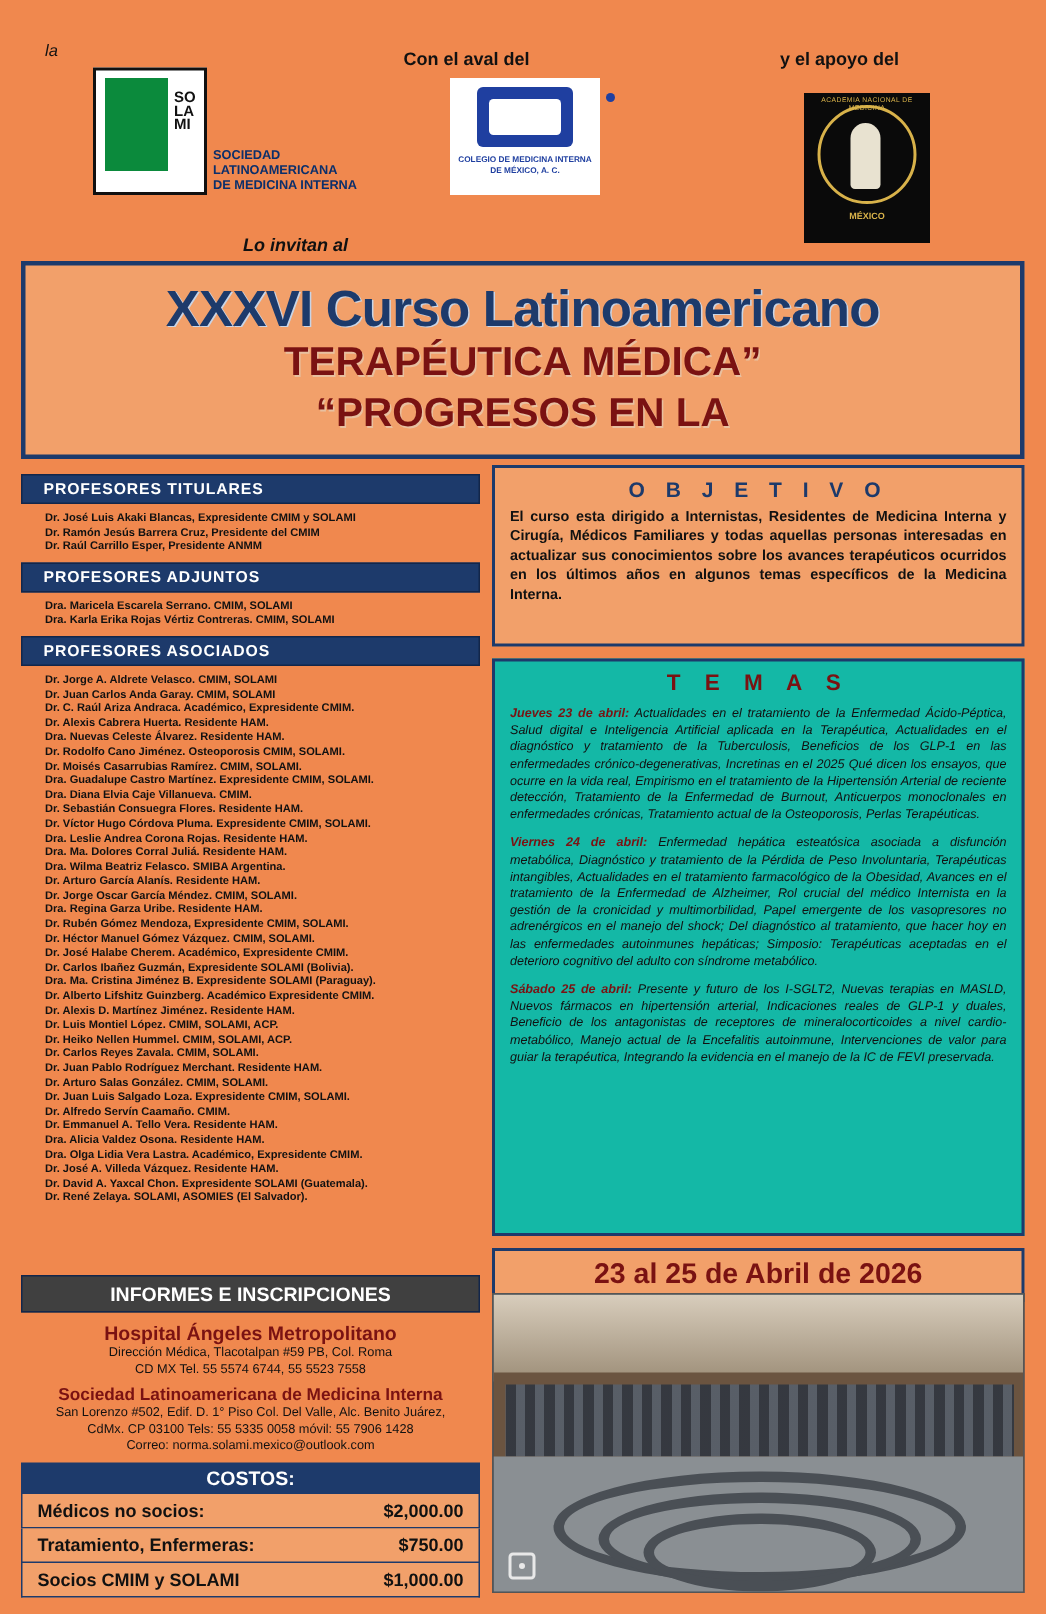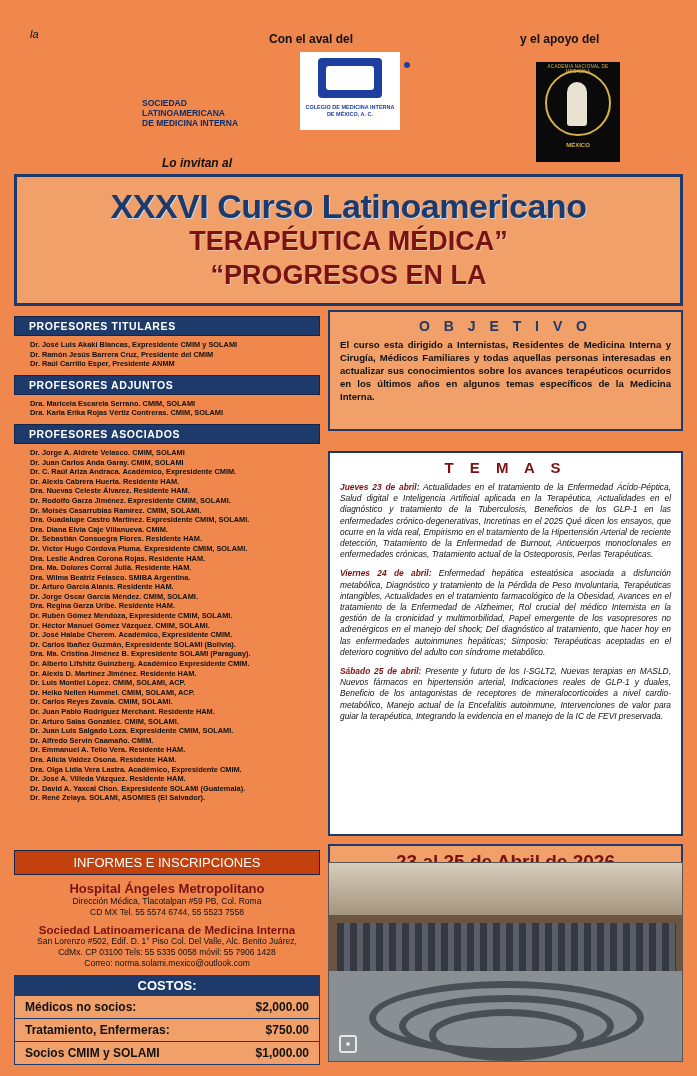--- a/index.html
+++ b/index.html
@@ -63,32 +63,32 @@
   }
   .names { font-size:7.4px; color:#111; line-height:9.6px; padding:4px 0 0 16px; font-weight:bold; }
   .names div { white-space:nowrap; }
 
   
   .rightcol { position:absolute; left:328px; top:310px; width:355px; }
   .objbox { background:#F2A06A; border:2px solid #1d3a6b; padding:6px 10px 26px 10px; }
   .objtitle { text-align:center; font-size:14px; font-weight:bold; color:#1d3a6b; letter-spacing:5px; margin-bottom:4px; }
   .objtext { font-size:9.6px; color:#111; text-align:justify; line-height:13px; font-weight:bold; }
 
-  .temasbox { margin-top:20px; background:#ffffff; border:2px solid #1d3a6b; padding:6px 10px 8px 10px; height:385px; }
+  .temasbox { margin-top:8px; background:#14b8a6; border:2px solid #1d3a6b; padding:6px 10px 8px 10px; height:385px; }
   .temastitle { text-align:center; font-size:15px; font-weight:bold; color:#7a1212; letter-spacing:6px; margin-bottom:6px; }
   .tema { font-size:8.4px; color:#111; text-align:justify; line-height:11.2px; font-style:italic; margin-bottom:8px; }
   .tema b { color:#7a1212; font-style:italic; }
 
   .datebox { margin-top:8px; background:#F2A06A; border:2px solid #1d3a6b; padding:5px; }
   .datetext { text-align:center; font-size:19px; font-weight:bold; color:#7a1212; }
   .venue { text-align:center; font-size:13.5px; font-weight:bold; color:#1d3a6b; line-height:17px; margin-top:6px; }
 
   
   .informes { position:absolute; left:14px; top:850px; width:306px; }
-  .infbar { background:#c2410c; color:#fff; text-align:center; font-size:13px; font-weight:normal; padding:4px 0; border:1px solid #13264a; }
+  .infbar { background:#404040; color:#fff; text-align:center; font-size:13px; font-weight:bold; padding:4px 0; border:1px solid #13264a; }
   .inf-h { text-align:center; font-size:13px; font-weight:bold; color:#7a1212; margin-top:6px; }
   .inf-l { text-align:center; font-size:8.5px; color:#111; line-height:11px; }
   .inf-h2 { text-align:center; font-size:11.5px; font-weight:bold; color:#7a1212; margin-top:6px; }
 
   .costos-bar { margin-top:6px; background:#1d3a6b; color:#fff; text-align:center; font-size:13px; font-weight:bold; padding:3px 0; }
   .costrow {
     background:#F2A06A; border:1px solid #1d3a6b; border-top:none;
     display:flex; justify-content:space-between; align-items:center;
     font-size:12px; font-weight:bold; color:#111; padding:4px 10px;
   }
@@ -109,20 +109,24 @@
 </head>
 <body>
 
 <div class="page">
 
   <div class="topbar">
     <div class="lbl-la">la</div>
     <div class="lbl-aval">Con el aval del</div>
     <div class="lbl-apoyo">y el apoyo del</div>
 
+    <div class="logo-solami">
+      <div class="green"></div>
+      <div class="sa">SO<br>LA<br>MI</div>
+    </div>
     <div class="solami-text">SOCIEDAD<br>LATINOAMERICANA<br>DE MEDICINA INTERNA</div>
 
     <div class="logo-cmim">
       <div class="c1"></div>
         <div class="c2"></div>
       <div class="ctxt">COLEGIO DE MEDICINA INTERNA DE MÉXICO, A. C.</div>
     </div>
     <div class="dotblue"></div>
 
     <div class="logo-anm">
@@ -155,21 +159,21 @@
       <div>Dra. Karla Erika Rojas Vértiz Contreras. CMIM, SOLAMI</div>
     </div>
 
     <div class="secbar">PROFESORES ASOCIADOS</div>
     <div class="names">
       <div>Dr. Jorge A. Aldrete Velasco. CMIM, SOLAMI</div>
       <div>Dr. Juan Carlos Anda Garay. CMIM, SOLAMI</div>
       <div>Dr. C. Raúl Ariza Andraca. Académico, Expresidente CMIM.</div>
       <div>Dr. Alexis Cabrera Huerta. Residente HAM.</div>
       <div>Dra. Nuevas Celeste Álvarez. Residente HAM.</div>
-      <div>Dr. Rodolfo Garza Jiménez. Expresidente CMIM, SOLAMI.</div>
+      <div>Dr. Rodolfo Cano Jiménez. Osteoporosis CMIM, SOLAMI.</div>
       <div>Dr. Moisés Casarrubias Ramírez. CMIM, SOLAMI.</div>
       <div>Dra. Guadalupe Castro Martínez. Expresidente CMIM, SOLAMI.</div>
       <div>Dra. Diana Elvia Caje Villanueva. CMIM.</div>
       <div>Dr. Sebastián Consuegra Flores. Residente HAM.</div>
       <div>Dr. Víctor Hugo Córdova Pluma. Expresidente CMIM, SOLAMI.</div>
       <div>Dra. Leslie Andrea Corona Rojas. Residente HAM.</div>
       <div>Dra. Ma. Dolores Corral Juliá. Residente HAM.</div>
       <div>Dra. Wilma Beatriz Felasco. SMIBA Argentina.</div>
       <div>Dr. Arturo García Alanís. Residente HAM.</div>
       <div>Dr. Jorge Oscar García Méndez. CMIM, SOLAMI.</div>

